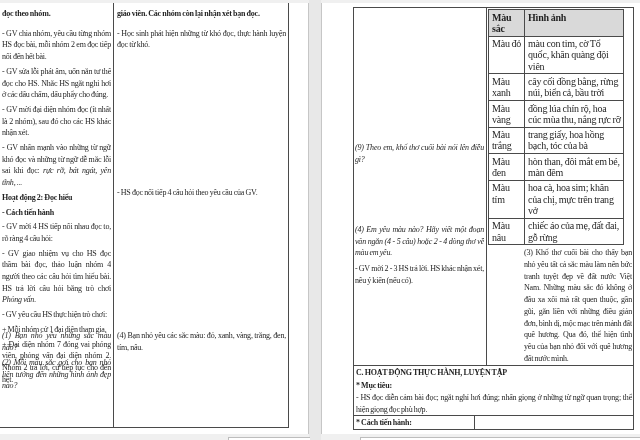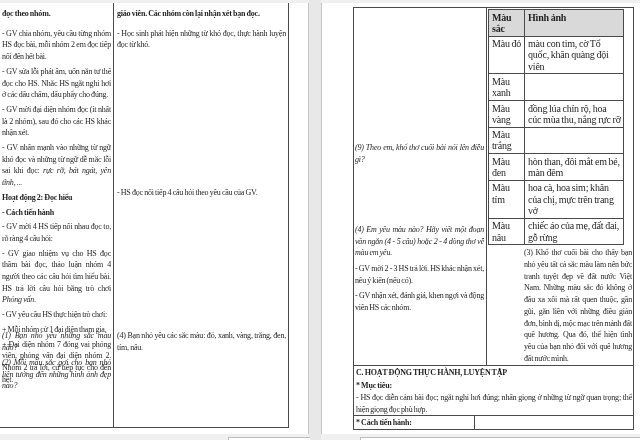--- a/index.html
+++ b/index.html
@@ -78,42 +78,43 @@
     <div class="line" style="left:164px;top:4px;width:1px;height:358px;"></div>
     <div class="line" style="left:31px;top:362px;width:281px;height:1px;"></div>
     <div class="line" style="left:31px;top:412px;width:281px;height:1px;"></div>
     <div class="line" style="left:152px;top:412px;width:1px;height:14px;"></div>
     <div class="line" style="left:31px;top:426px;width:281px;height:1px;"></div>
 
     <div class="cell txt" style="left:33px;top:6px;width:129px;height:355px;position:relative;position:absolute;">
       <p class="p i abs" style="top:133px;">(9) Theo em, khổ thơ cuối bài nói lên điều gì?</p>
       <p class="p i abs" style="top:215px;">(4) Em yêu màu nào? Hãy viết một đoạn văn ngắn (4 - 5 câu) hoặc 2 - 4 dòng thơ về màu em yêu.</p>
       <p class="p abs" style="top:254px;">- GV mời 2 - 3 HS trả lời. HS khác nhận xét, nêu ý kiến (nếu có).</p>
-      <p class="p abs" style="top:281px;">- GV nhận xét, đánh giá, khen ngợi và động viên HS các nhóm.</p>
     </div>
 
     <div class="cell txt" style="left:166px;top:6px;width:144px;height:355px;position:absolute;">
       <div class="ctab">
         <div class="ctr cth">
           <div class="ctc ctc1">Màu sắc</div>
           <div class="ctc">Hình ảnh</div>
         </div>
         <div class="ctr">
           <div class="ctc ctc1">Màu đỏ</div>
           <div class="ctc">màu con tim, cờ Tổ quốc, khăn quàng đội viên</div>
         </div>
         <div class="ctr">
           <div class="ctc ctc1">Màu xanh</div>
+          <div class="ctc">cây cối đồng bằng, rừng núi, biển cả, bầu trời</div>
         </div>
         <div class="ctr">
           <div class="ctc ctc1">Màu vàng</div>
           <div class="ctc">đồng lúa chín rộ, hoa cúc mùa thu, nắng rực rỡ</div>
         </div>
         <div class="ctr">
           <div class="ctc ctc1">Màu trắng</div>
+          <div class="ctc">trang giấy, hoa hồng bạch, tóc của bà</div>
         </div>
         <div class="ctr">
           <div class="ctc ctc1">Màu đen</div>
           <div class="ctc">hòn than, đôi mắt em bé, màn đêm</div>
         </div>
         <div class="ctr">
           <div class="ctc ctc1">Màu tím</div>
           <div class="ctc">hoa cà, hoa sim; khăn của chị, mực trên trang vở</div>
         </div>
         <div class="ctr">

